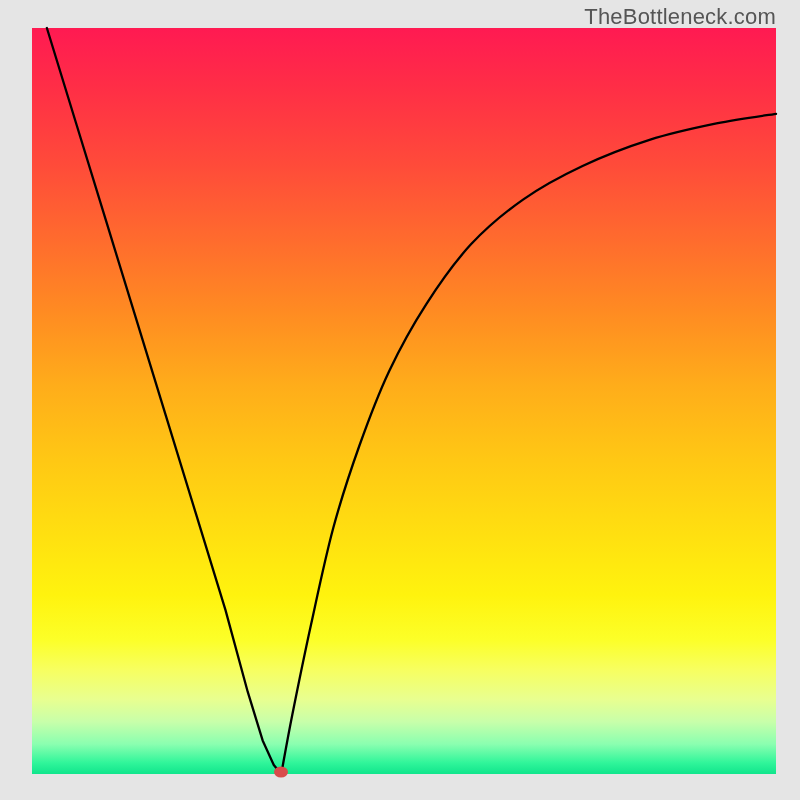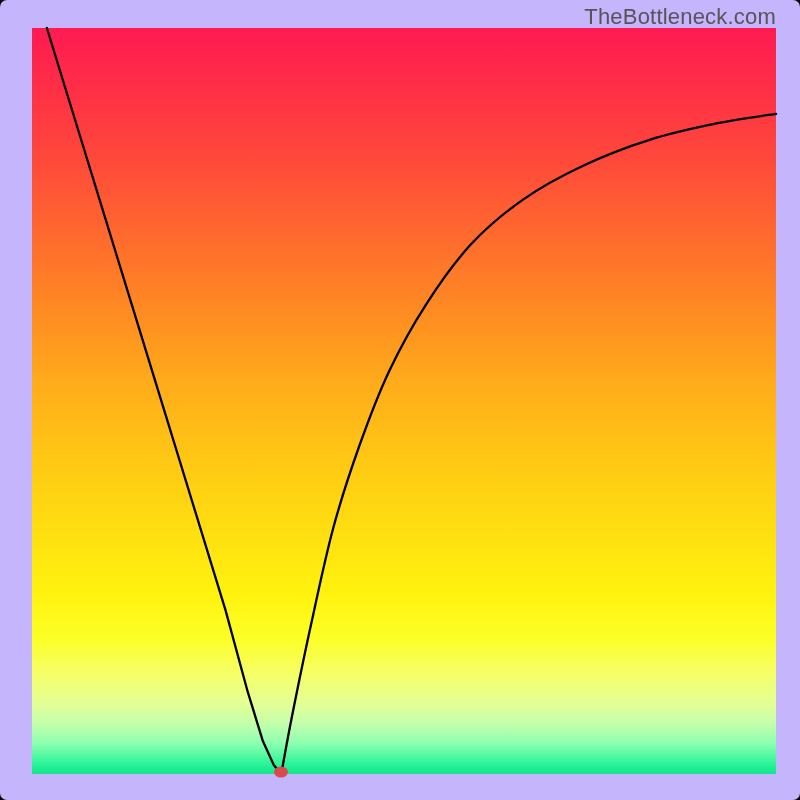--- a/index.html
+++ b/index.html
@@ -8,23 +8,22 @@
     width: 800px;
     height: 800px;
     overflow: hidden;
     background: #000;
     font-family: Arial, Helvetica, sans-serif;
   }
   .frame {
     position: relative;
     width: 800px;
     height: 800px;
-    background: #c4b5fd;
+    background: #e5e5e5;
     box-sizing: border-box;
-    border-radius: 7px;
   }
   .plot-area {
     position: absolute;
     left: 32px;
     top: 28px;
     width: 744px;
     height: 746px;
     
     background: linear-gradient(
       to bottom,

